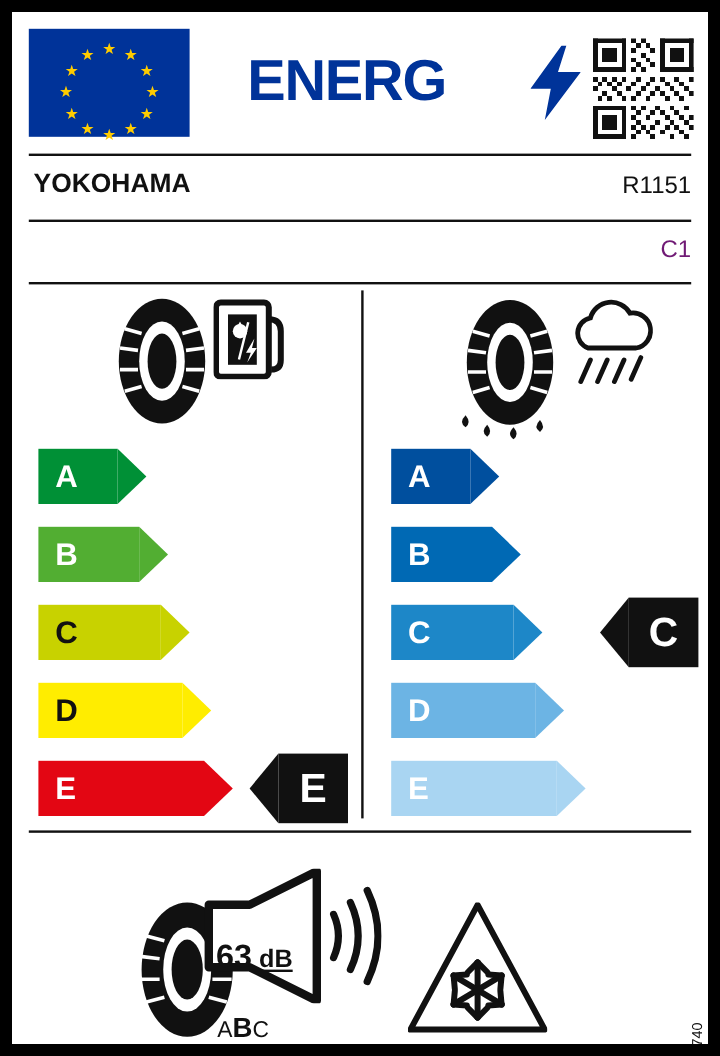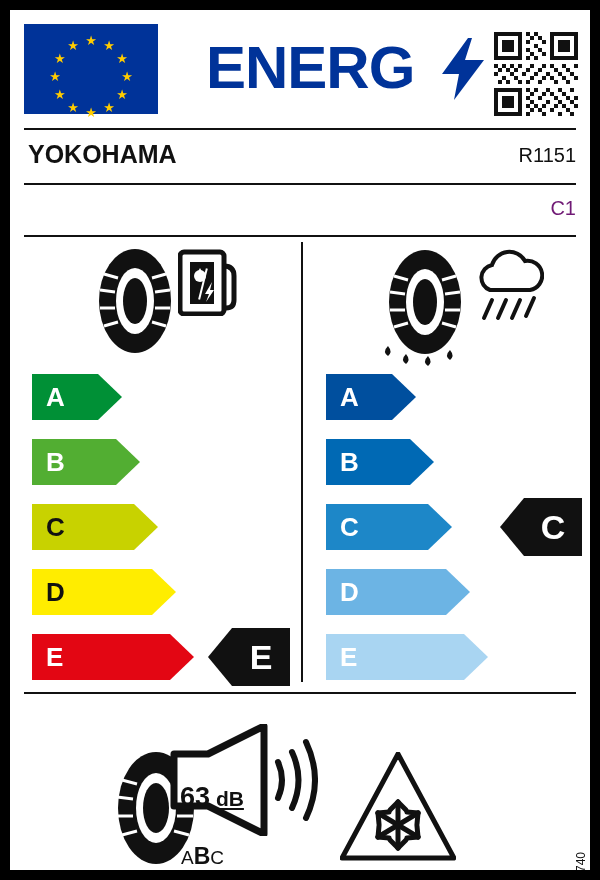--- a/index.html
+++ b/index.html
@@ -34,21 +34,21 @@
     position: absolute;
     color: #FFCC00;
     font-size: 13px;
     line-height: 13px;
     width: 13px; height: 13px;
     text-align: center;
   }
   .energ-word {
     position: absolute;
     left: 196px; top: 24px;
-    font-size: 60px;
+    font-size: 48px;
     font-weight: bold;
     color: #003399;
     letter-spacing: -1px;
     line-height: 68px;
     font-family: "Liberation Sans", sans-serif;
   }
   .bolt {
     position: absolute;
     left: 432px; top: 28px;
     width: 42px; height: 62px;
@@ -60,21 +60,21 @@
     width: 84px; height: 84px;
   }
 
   
   .brand-row {
     position: absolute; left: 0; top: 118px;
     width: 580px; height: 55px;
   }
   .brand-name {
     position: absolute; left: 18px; top: 12px;
-    font-size: 25px; font-weight: bold; color: #111;
+    font-size: 22px; font-weight: bold; color: #111;
     letter-spacing: 0px;
   }
   .brand-code {
     position: absolute; right: 14px; top: 16px;
     font-size: 20px; color: #111;
   }
   .hr {
     position: absolute; left: 14px; width: 552px;
     height: 2px; background: #111;
   }

